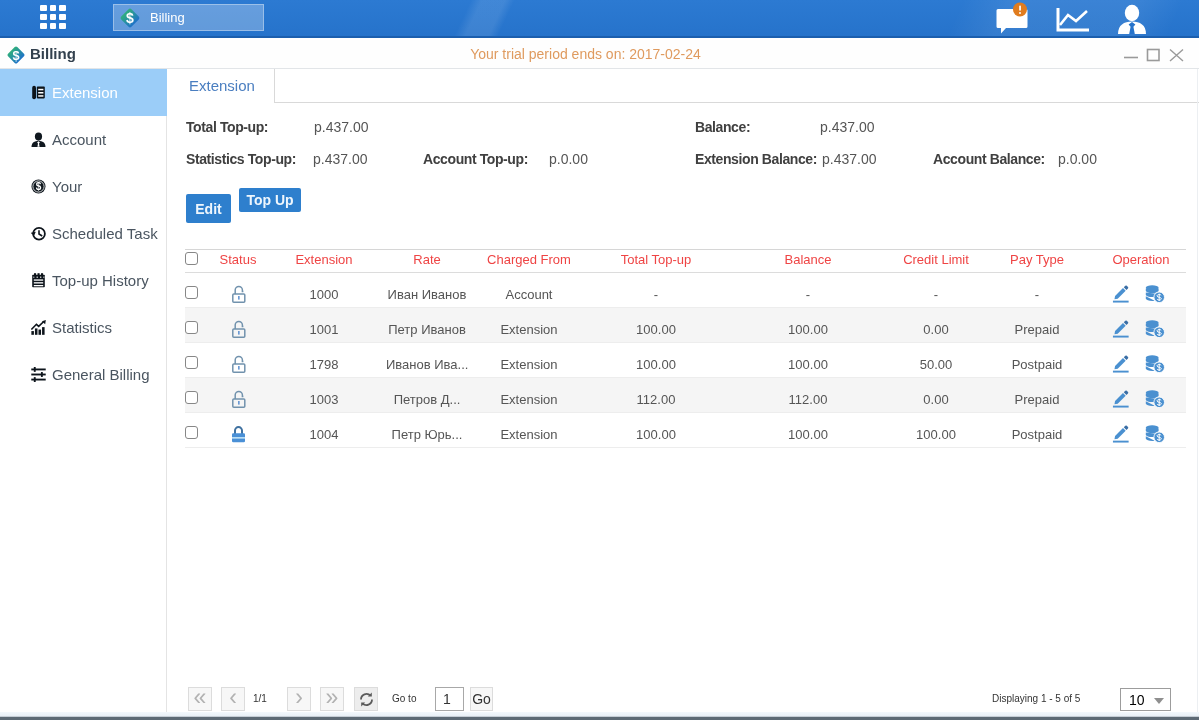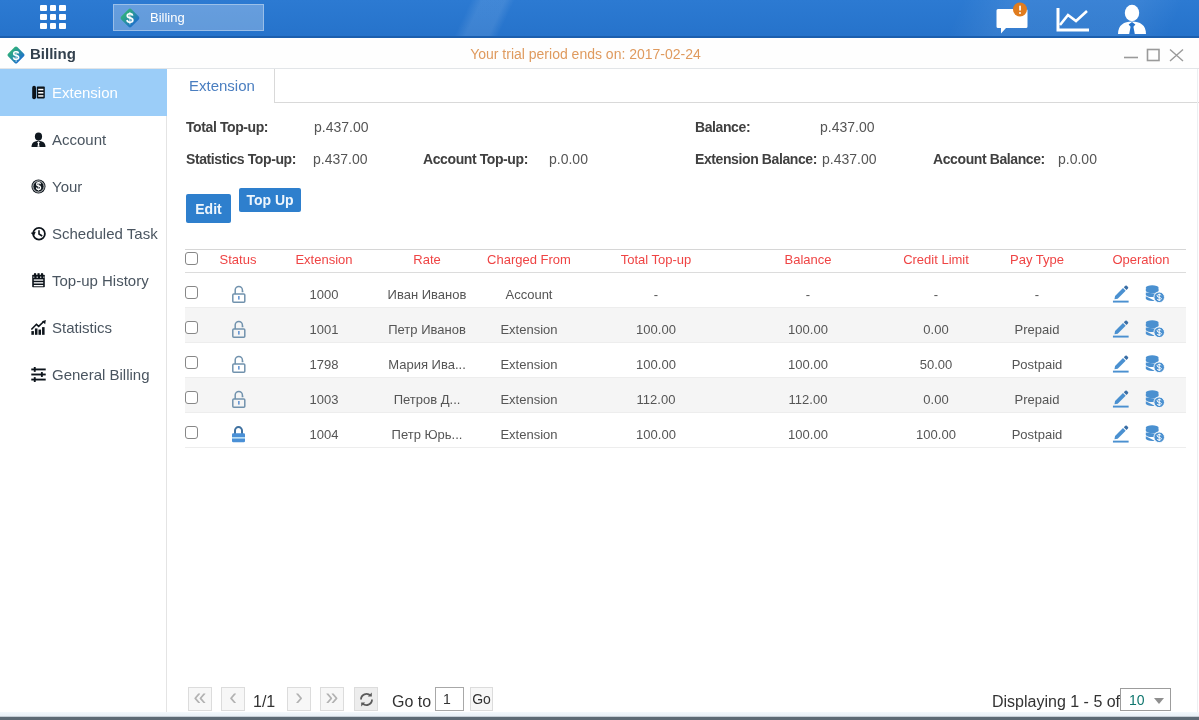--- a/index.html
+++ b/index.html
@@ -52,21 +52,21 @@
 #tbl th { height:23px; padding-bottom:3px; font-weight:normal; color:#ef4444; border-top:1px solid #d6d6d6; border-bottom:1px solid #dcdcdc; text-align:center; font-size:13px; }
 #tbl td { height:35px; text-align:center; padding-top:8px; border-bottom:1px solid #ededed; white-space:nowrap; overflow:hidden; }
 #tbl tr.alt td { background:#f5f5f5; }
 .cb { display:inline-block; width:13px; height:13px; border:1.5px solid #878787; border-radius:3px; background:#fff; }
 
 #tbl td svg, #tbl th svg { vertical-align:middle; display:inline-block; }
 #tbl td:last-child { padding-right:5px; }
 
 .pgbtn { position:absolute; top:687px; width:24px; height:24px; background:#f7f7f7; border:1px solid #dcdcdc;
   display:flex; align-items:center; justify-content:center; color:#b2b2b2; font-size:23px; padding-bottom:3px; }
-#pginfo { position:absolute; top:693px; font-size:16px; color:#333; }
+#pginfo { position:absolute; top:693px; font-size:10px; color:#333; }
 #bottomline { left:0; top:712px; width:1199px; height:8px; background:linear-gradient(180deg,#f3f8fc 0%,#e8eff6 55%,#5d6a75 60%,#5d6a75 100%); }
 </style>
 </head>
 <body>
 
 <div id="topbar" class="abs">
   <div class="streak1 abs"></div>
   <div class="streak2 abs"></div>
 </div>
 <div id="gridicon" class="abs">
@@ -304,21 +304,21 @@
           </svg></td>
 </tr>
 <tr>
 <td style="text-align:left"><span class="cb"></span></td>
 <td><svg width="15" height="18" viewBox="0 0 15 18">
             <rect x="1.8" y="9" width="12" height="8.2" rx="1" fill="none" stroke="#7192ad" stroke-width="1.5"></rect>
             <path d="M4.2 9 V5.0 a3.6 3.6 0 0 1 7.2 0 V6.6 h1" fill="none" stroke="#7192ad" stroke-width="1.5"></path>
             <rect x="7.1" y="11" width="1.5" height="3.6" fill="#5b8fd0"></rect>
           </svg></td>
 <td>1798</td>
-        <td>Мария Ива...</td>
+        <td>Иванов Ива...</td>
         <td>Extension</td>
         <td>100.00</td>
         <td>100.00</td>
         <td>50.00</td>
         <td>Postpaid</td>
 <td><svg width="19" height="18" viewBox="0 0 20 18" style="margin-right:14px">
             <path d="M3.2 11.2 L11.6 2.8 L14.4 5.6 L6 14 L2.6 14.6 Z" fill="#4a90d0"></path>
             <path d="M12.4 2 L14 0.4 a1.1 1.1 0 0 1 1.6 0 l1.2 1.2 a1.1 1.1 0 0 1 0 1.6 L15.2 4.8 Z" fill="#3a6ea5"></path>
             <rect x="1" y="16" width="16.5" height="2" fill="#4a90d0"></rect>
           </svg><svg width="20" height="18" viewBox="0 0 20 18">
@@ -397,20 +397,20 @@
     <path d="M2 7.5 a5.5 5.5 0 0 1 9.5 -3.8" fill="none" stroke="#5a5a5a" stroke-width="1.8"></path>
     <path d="M13 7.5 a5.5 5.5 0 0 1 -9.5 3.8" fill="none" stroke="#5a5a5a" stroke-width="1.8"></path>
     <path d="M12.8 0.5 v4 h-4 Z" fill="#5a5a5a"></path>
     <path d="M2.2 14.5 v-4 h4 Z" fill="#5a5a5a"></path>
   </svg>
 </div>
 <div id="pginfo" style="left:392px;top:693px;position:absolute">Go to</div>
 <div class="abs" style="left:435px;top:687px;width:29px;height:24px;border:1px solid #a8a8a8;background:#fff;font-size:14px;color:#333;display:flex;align-items:center;padding-left:7px">1</div>
 <div class="pgbtn" style="left:470px;width:23px;color:#333;font-size:14px;padding-bottom:0">Go</div>
 <div id="pginfo" style="left:992px;top:693px;position:absolute">Displaying 1 - 5 of 5</div>
-<div class="abs" style="left:1120px;top:688px;width:51px;height:23px;border:1px solid #9c9c9c;background:#fff;font-size:14px;color:#0f766e">
+<div class="abs" style="left:1120px;top:688px;width:51px;height:23px;border:1px solid #9c9c9c;background:#fff;font-size:14px;color:#000000">
   <span style="position:absolute;left:8px;top:3px">10</span>
   <svg style="position:absolute;right:6px;top:9px" width="10" height="6" viewBox="0 0 10 6">
       <path d="M0 0 h10 l-5 6 Z" fill="#8f8f8f"></path>
     </svg>
 </div>
 <div class="abs" style="left:1197px;top:69px;width:1px;height:648px;background:#eceff2"></div>
 <div id="bottomline" class="abs"></div>
 
 </body></html>

